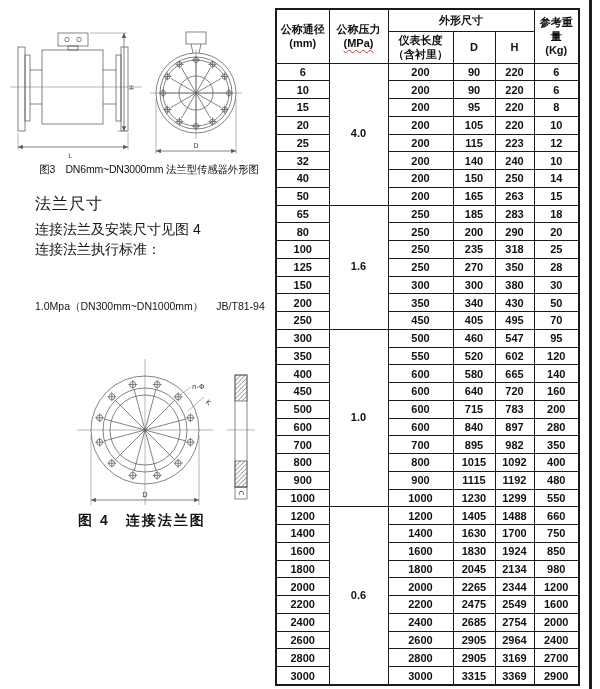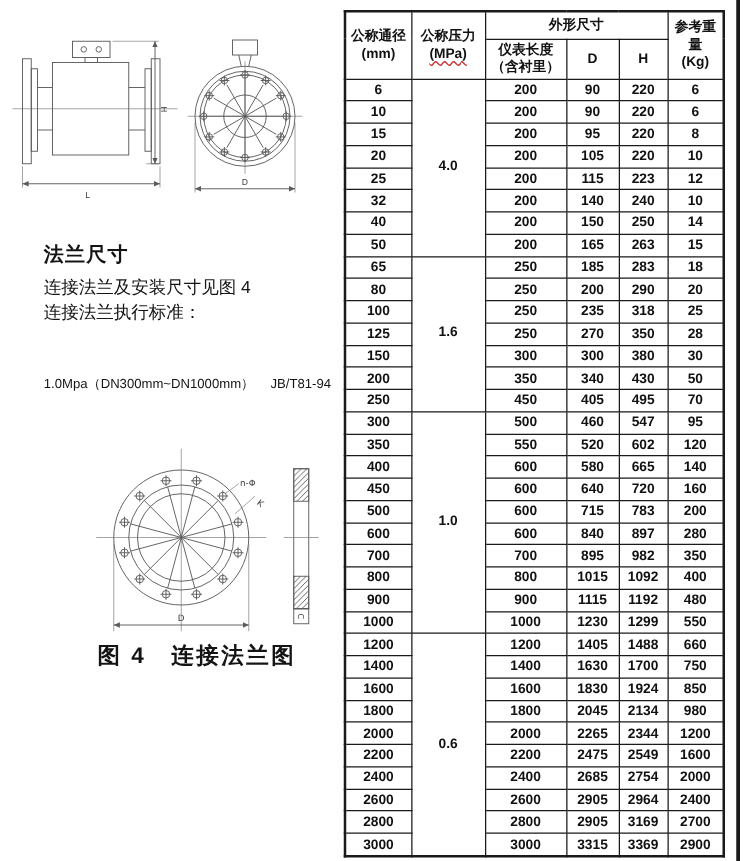--- a/index.html
+++ b/index.html
@@ -4,25 +4,25 @@
 <style>
   html,body{margin:0;padding:0;}
   body{width:600px;height:689px;background:#fff;font-family:"Liberation Sans","DejaVu Sans",sans-serif;color:#141414;}
   .page{position:relative;width:600px;height:689px;background:#fff;overflow:hidden;}
 
   
   .edge{position:absolute;top:0;height:689px;width:3px;left:589px;background:#1b1b1b;}
 
   
   .cap3{position:absolute;left:28px;top:163px;width:242px;text-align:center;font-size:10.5px;white-space:nowrap;letter-spacing:-0.2px;}
-  .h1{position:absolute;left:35px;top:194px;font-size:16px;font-weight:bold;letter-spacing:1px;}
+  .h1{position:absolute;left:35px;top:194px;font-size:16px;font-weight:normal;letter-spacing:1px;}
   .tline{position:absolute;left:35px;font-size:14px;white-space:nowrap;text-align:right;}
   .std{position:absolute;left:35px;font-size:10.5px;white-space:nowrap;}
   .std .code{margin-left:13px;}
-  .cap4{position:absolute;left:78px;top:512px;font-size:18px;font-weight:bold;letter-spacing:2px;}
+  .cap4{position:absolute;left:78px;top:512px;font-size:14px;font-weight:bold;letter-spacing:2px;}
 
   
   table.spec{position:absolute;left:275px;top:8px;width:303px;height:678px;border-collapse:collapse;table-layout:fixed;
     border:2px solid #1a1a1a;font-size:11px;font-weight:bold;color:#111;padding-left:15px;}
   table.spec th,table.spec td{border:1px solid #1a1a1a;text-align:center;vertical-align:middle;padding:0;overflow:hidden;}
   table.spec thead tr.r1{height:22px;}
   table.spec thead tr.r2{height:32px;}
   table.spec th{font-size:11px;line-height:1.3;font-weight:bold;}
   table.spec th span{display:block;}
   .wavy{text-decoration-line:underline;text-decoration-style:wavy;text-decoration-color:#c83232;text-decoration-thickness:1px;text-underline-offset:2px;}
@@ -136,20 +136,21 @@
     <rect x="178" y="18" width="20" height="12"></rect>
     <line x1="183" y1="30" x2="185" y2="39"></line>
     <line x1="193" y1="30" x2="191" y2="39"></line>
 
     <line class="thin" x1="148" y1="84" x2="148" y2="140"></line>
     <line class="thin" x1="228" y1="84" x2="228" y2="140"></line>
     <line class="dim" x1="148" y1="137" x2="228" y2="137"></line>
     <text x="188" y="134" font-size="6.5" text-anchor="middle">D</text>
   </svg>
 
+  <div class="cap3">图3　DN6mm~DN3000mm 法兰型传感器外形图</div>
 
   <div class="h1">法兰尺寸</div>
   <div class="tline" style="top:221px;">连接法兰及安装尺寸见图 4</div>
   <div class="tline" style="top:241px;">连接法兰执行标准：</div>
 
   <div class="std" style="top:300px;">
     <span>1.0Mpa（DN300mm~DN1000mm）</span><span class="code">JB/T81-94</span>
   </div>
 
   <svg id="fig4" width="215" height="168" viewBox="0 0 215 168">

